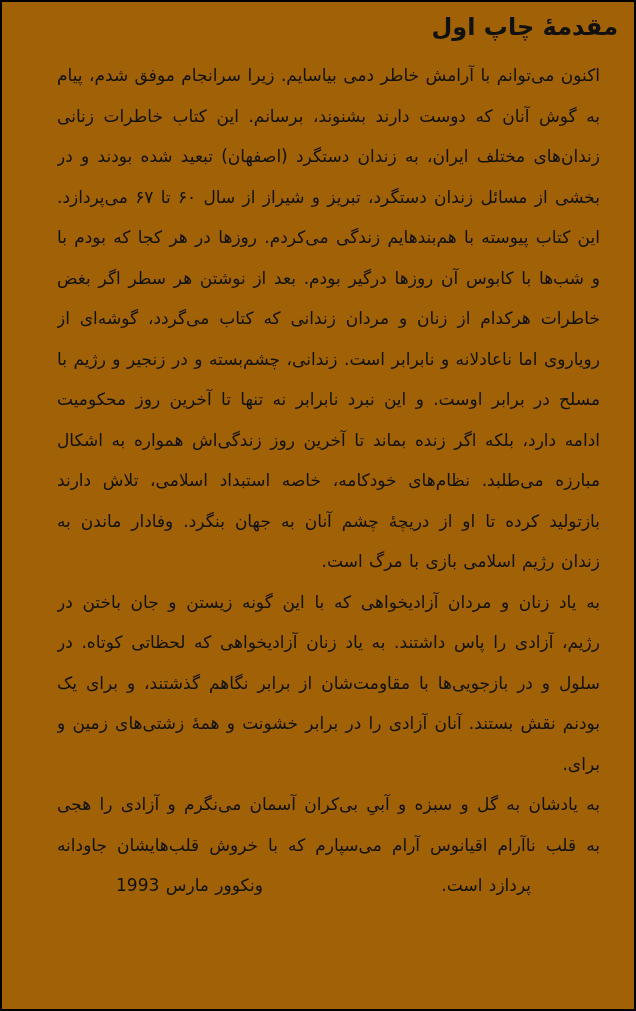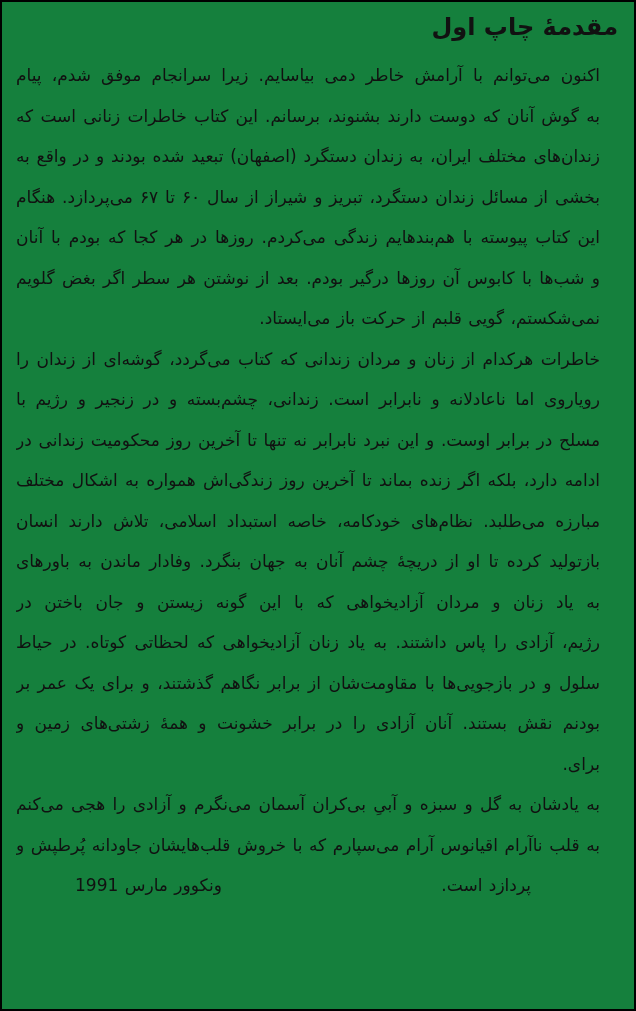--- a/index.html
+++ b/index.html
@@ -13,22 +13,23 @@
     height: 1011px;
     background: #ffffff;
     font-family: "DejaVu Sans", sans-serif;
     color: #111111;
   }
   .page {
     position: absolute;
     inset: 0;
     border: 2px solid #000000;
     box-sizing: border-box;
-    background: #15803d;
+    background: #a16207;
     overflow: hidden;
+    padding-left: 41px;
   }
   .title {
     direction: rtl;
     text-align: right;
     margin: 8px 16px 0 0;
     font-size: 24px;
     line-height: 34px;
     font-weight: bold;
     letter-spacing: 0;
   }
@@ -73,33 +74,33 @@
 <div class="stage">
   <div class="page">
     <h1 class="title">مقدمهٔ چاپ اول</h1>
     <div class="body" id="document-body">
       <div class="line">اکنون می‌توانم با آرامش خاطر دمی بیاسایم. زیرا سرانجام موفق شدم، پیام همبندهایم را</div>
         <div class="line">به گوش آنان که دوست دارند بشنوند، برسانم. این کتاب خاطرات زنانی است که از</div>
         <div class="line">زندان‌های مختلف ایران، به زندان دستگرد (اصفهان) تبعید شده بودند و در واقع به</div>
         <div class="line">بخشی از مسائل زندان دستگرد، تبریز و شیراز از سال ۶۰ تا ۶۷ می‌پردازد. هنگام نوشتن</div>
         <div class="line">این کتاب پیوسته با هم‌بندهایم زندگی می‌کردم. روزها در هر کجا که بودم با آنان در گفتگو</div>
         <div class="line">و شب‌ها با کابوس آن روزها درگیر بودم. بعد از نوشتن هر سطر اگر بغض گلویم را</div>
-        <div class="line end">نمی‌شکستم، گویی قلبم از حرکت باز می‌ایستاد.</div>
         <div class="line">خاطرات هرکدام از زنان و مردان زندانی که کتاب می‌گردد، گوشه‌ای از زندان را از دید</div>
         <div class="line">رویاروی اما ناعادلانه و نابرابر است. زندانی، چشم‌بسته و در زنجیر و رژیم با زندانبانان</div>
         <div class="line">مسلح در برابر اوست. و این نبرد نابرابر نه تنها تا آخرین روز محکومیت زندانی در زندان</div>
         <div class="line">ادامه دارد، بلکه اگر زنده بماند تا آخرین روز زندگی‌اش همواره به اشکال مختلف او را به</div>
         <div class="line">مبارزه می‌طلبد. نظام‌های خودکامه، خاصه استبداد اسلامی، تلاش دارند انسان زندانی را</div>
         <div class="line">بازتولید کرده تا او از دریچهٔ چشم آنان به جهان بنگرد. وفادار ماندن به باورهای خود در</div>
+        <div class="line end">زندان رژیم اسلامی بازی با مرگ است.</div>
         <div class="line">به یاد زنان و مردان آزادیخواهی که با این گونه زیستن و جان باختن در اسارتگاه‌های</div>
         <div class="line">رژیم، آزادی را پاس داشتند. به یاد زنان آزادیخواهی که لحظاتی کوتاه. در حیاط زندان، در</div>
         <div class="line">سلول و در بازجویی‌ها با مقاومت‌شان از برابر نگاهم گذشتند، و برای یک عمر بر لوح</div>
         <div class="line">بودنم نقش بستند. آنان آزادی را در برابر خشونت و همهٔ زشتی‌های زمین و آسمان معنا</div>
         <div class="line end">برای.</div>
         <div class="line">به یادشان به گل و سبزه و آبیِ بی‌کران آسمان می‌نگرم و آزادی را هجی می‌کنم و عشق را</div>
         <div class="line">به قلب ناآرام اقیانوس آرام می‌سپارم که با خروش قلب‌هایشان جاودانه پُرطپش و</div>
         <div class="line closing" id="closing-line">
         <span class="closing-text">پردازد است.</span>
-        <span class="signature">ونکوور مارس 1991</span>
+        <span class="signature">ونکوور مارس 1993</span>
       </div>
     </div>
   </div>
 </div>
 
 </body></html>

